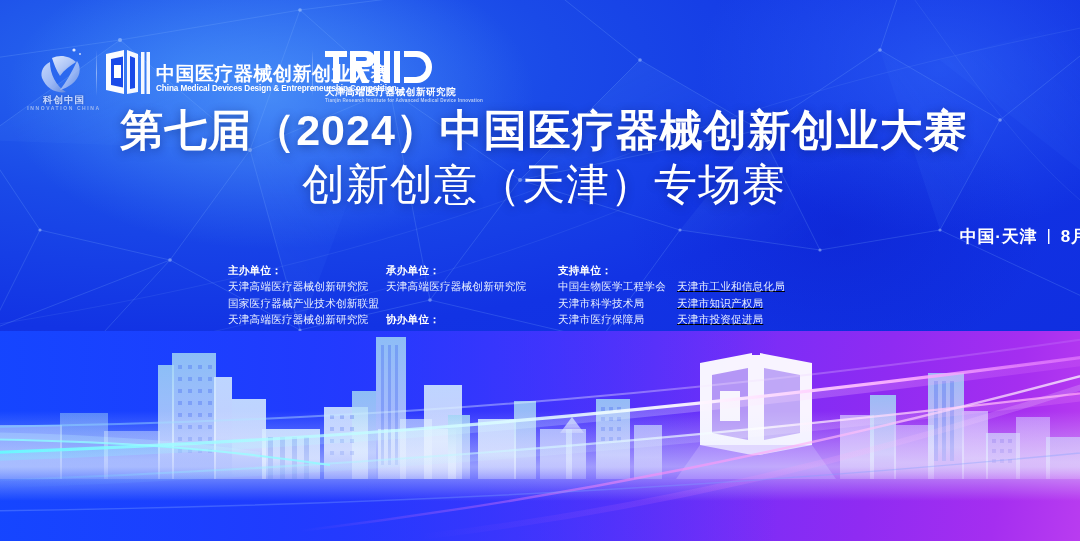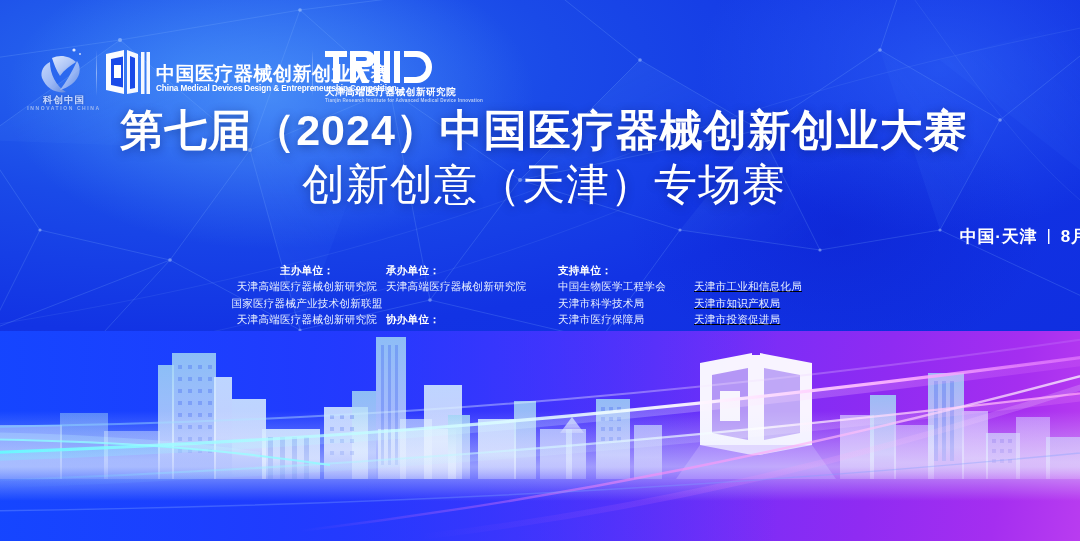--- a/index.html
+++ b/index.html
@@ -112,23 +112,23 @@
     display:inline-block;margin:0 9px;color:#ffffff;font-weight:400;
     transform:translateY(-1px);
   }
 
   
   .orgs{
     position:absolute;left:228px;top:262px;width:660px;
     display:flex;gap:0;
   }
   .col{position:relative;}
-  .col-1{width:158px;text-align:center;}
+  .col-1{width:158px;}
   .col-2{width:172px;}
-  .col-3{width:auto;display:flex;gap:21px;justify-content:center;}
+  .col-3{width:auto;display:flex;gap:4px;justify-content:center;}
   .col-3a{width:115px;}
   .col-3b{width:auto;text-decoration:underline;}
   .org-head{
     color:#ffffff;font-size:10.6px;font-weight:700;line-height:16.4px;
     letter-spacing:.2px;white-space:nowrap;
   }
   .org-item{
     color:#e8efff;font-size:10.6px;font-weight:500;line-height:16.4px;
     letter-spacing:.2px;white-space:nowrap;
   }

